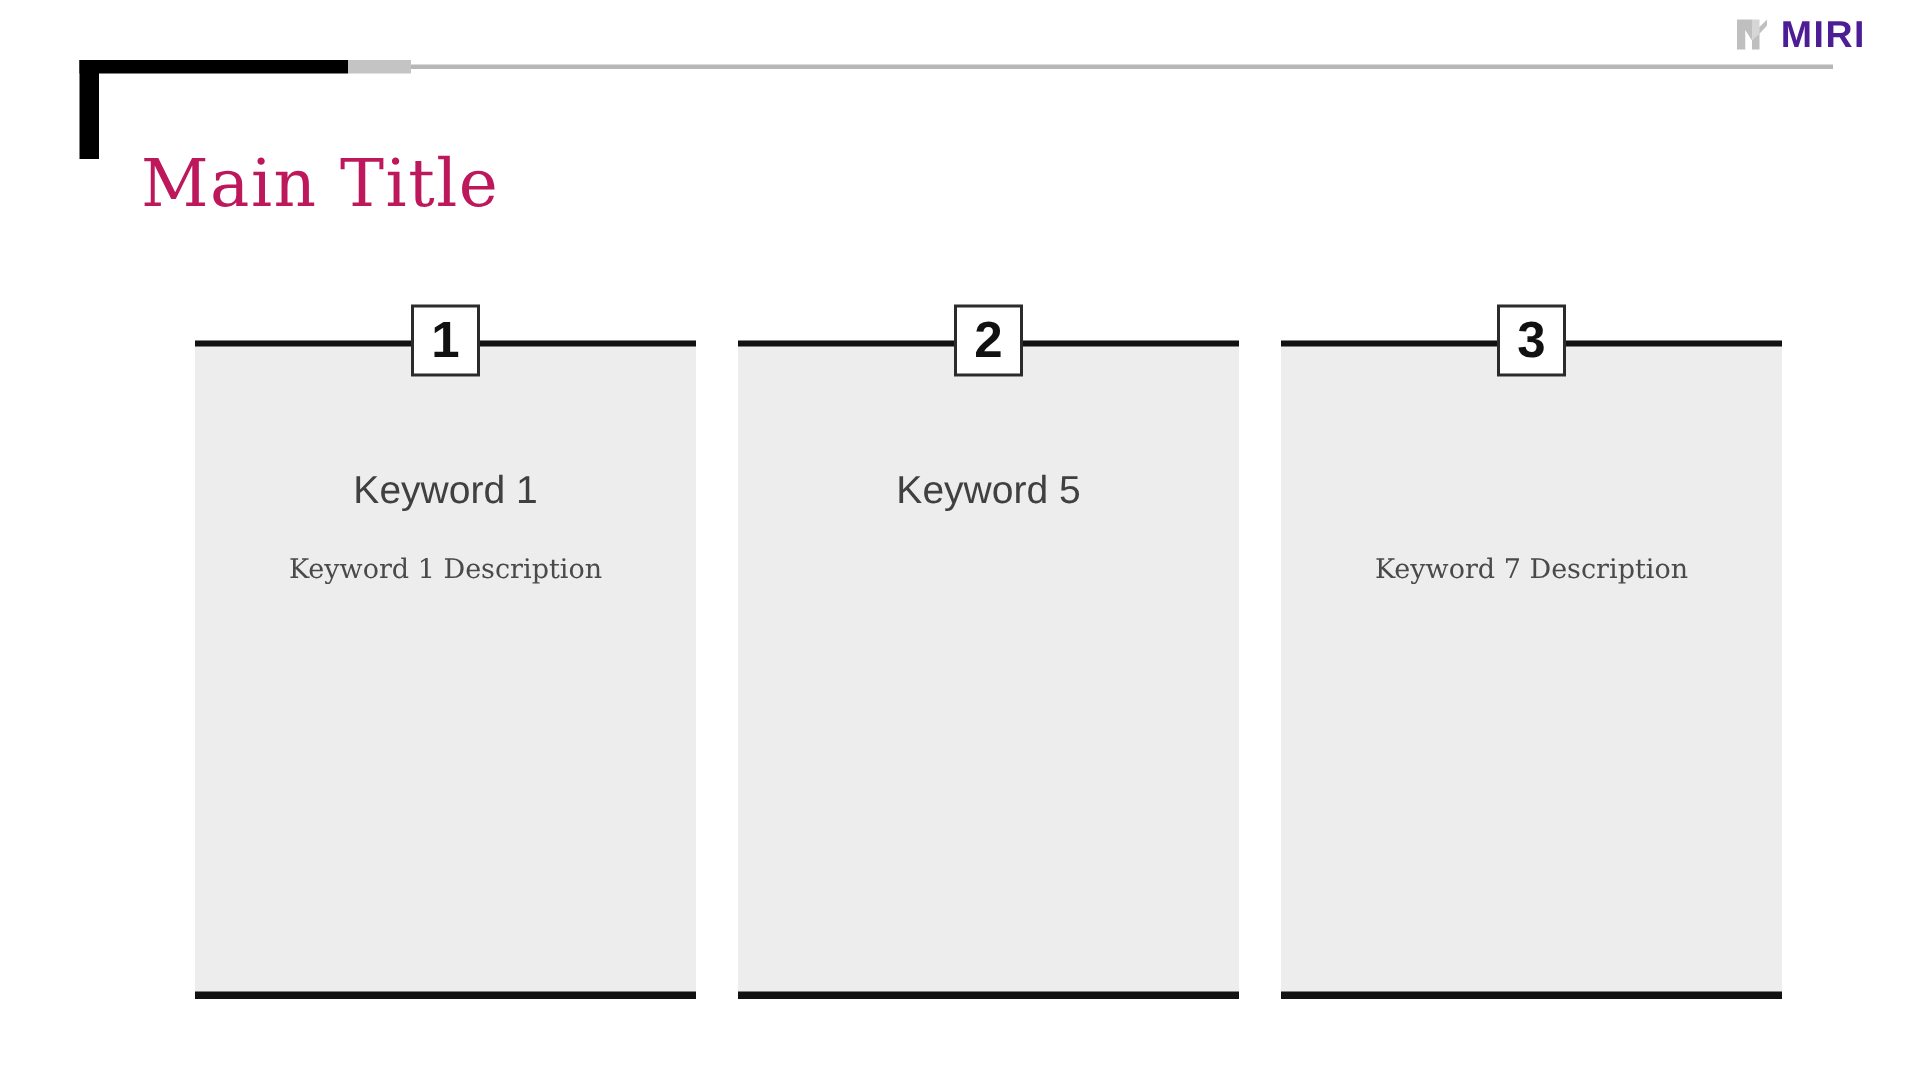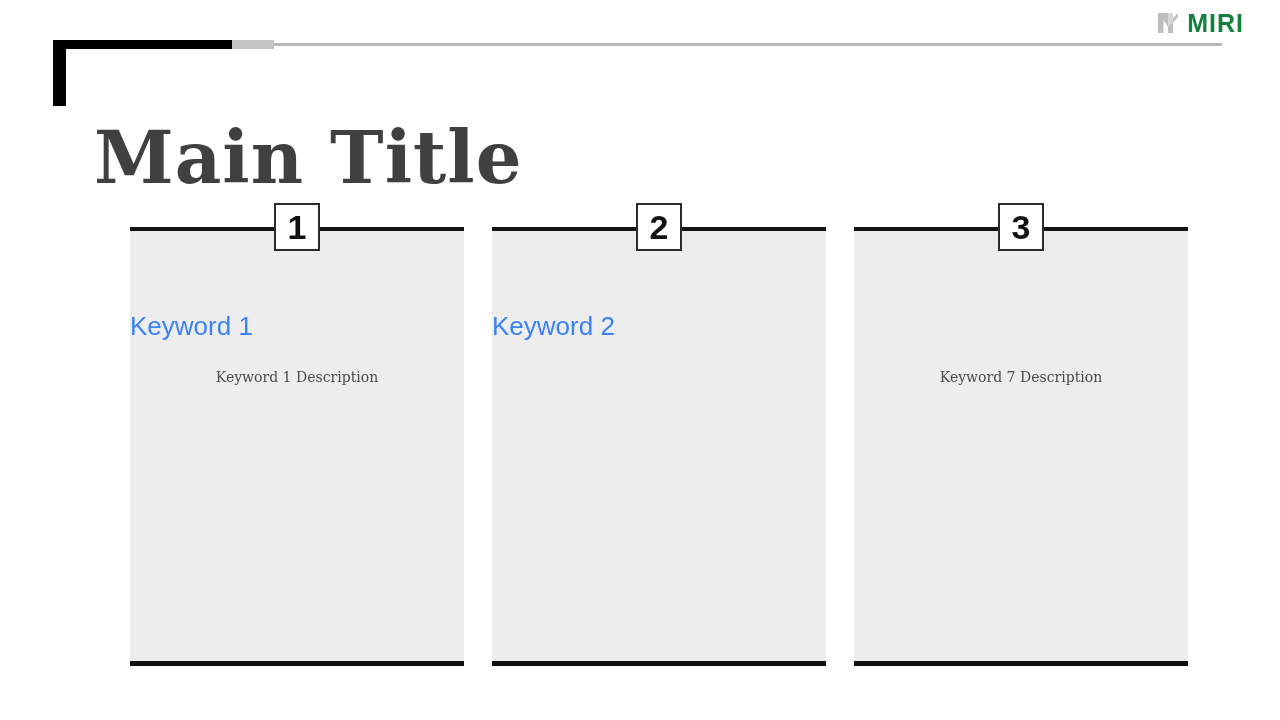--- a/index.html
+++ b/index.html
@@ -28,21 +28,21 @@
   .brand-mark {
     width: 26px;
     height: 26px;
     display: block;
   }
   .brand-name {
     font-family: "Liberation Sans", sans-serif;
     font-size: 25px;
     font-weight: bold;
     letter-spacing: 1px;
-    color: #15803d;
+    color: #4c1d95;
     line-height: 1;
   }
 
   
   .header-rule {
     position: absolute;
     left: 53px;
     top: 40px;
     width: 1169px;
     height: 9px;
@@ -81,23 +81,23 @@
     height: 66px;
     background: #000000;
   }
 
   
   .main-title {
     position: absolute;
     left: 94px;
     top: 70px;
     font-family: "DejaVu Serif", "Liberation Serif", serif;
-    font-size: 72px;
-    font-weight: bold;
-    color: #404040;
+    font-size: 44px;
+    font-weight: normal;
+    color: #be185d;
     line-height: 1.1;
     letter-spacing: 1px;
     white-space: nowrap;
   }
 
   
   .cards {
     position: absolute;
     left: 130px;
     top: 203px;
@@ -141,34 +141,35 @@
     font-weight: bold;
     color: #111111;
     line-height: 1;
     z-index: 2;
   }
   .card-keyword {
     position: absolute;
     top: 110px;
     left: 0;
     width: 100%;
+    text-align: center;
     font-family: "Liberation Sans", sans-serif;
     font-size: 26px;
     font-weight: normal;
-    color: #3b82f6;
+    color: #404040;
     line-height: 1;
   }
   .card-desc {
     position: absolute;
     top: 166px;
     left: 0;
     width: 100%;
     text-align: center;
     font-family: "DejaVu Serif", "Liberation Serif", serif;
-    font-size: 14px;
+    font-size: 18px;
     color: #4a4a4a;
     line-height: 1.2;
   }
 </style>
 </head>
 <body>
 
 <div class="brand">
   <svg class="brand-mark" viewBox="0 0 26 26" aria-hidden="true">
     <path d="M3 3 L3 23 L8.5 23 L8.5 10 L13 17 L13 23 L18 23 L18 12.5 L23 7 L23 3 L17 9 L13 3 Z" fill="#bfbfbf"></path>
@@ -191,21 +192,21 @@
   <div class="card">
     <div class="card-body"></div>
     <div class="card-number">1</div>
     <div class="card-keyword">Keyword 1</div>
     <div class="card-desc">Keyword 1 Description</div>
   </div>
 
   <div class="card">
     <div class="card-body"></div>
     <div class="card-number">2</div>
-    <div class="card-keyword">Keyword 2</div>
+    <div class="card-keyword">Keyword 5</div>
   </div>
 
   <div class="card">
     <div class="card-body"></div>
     <div class="card-number">3</div>
     <div class="card-desc">Keyword 7 Description</div>
   </div>
 
 </div>
 

